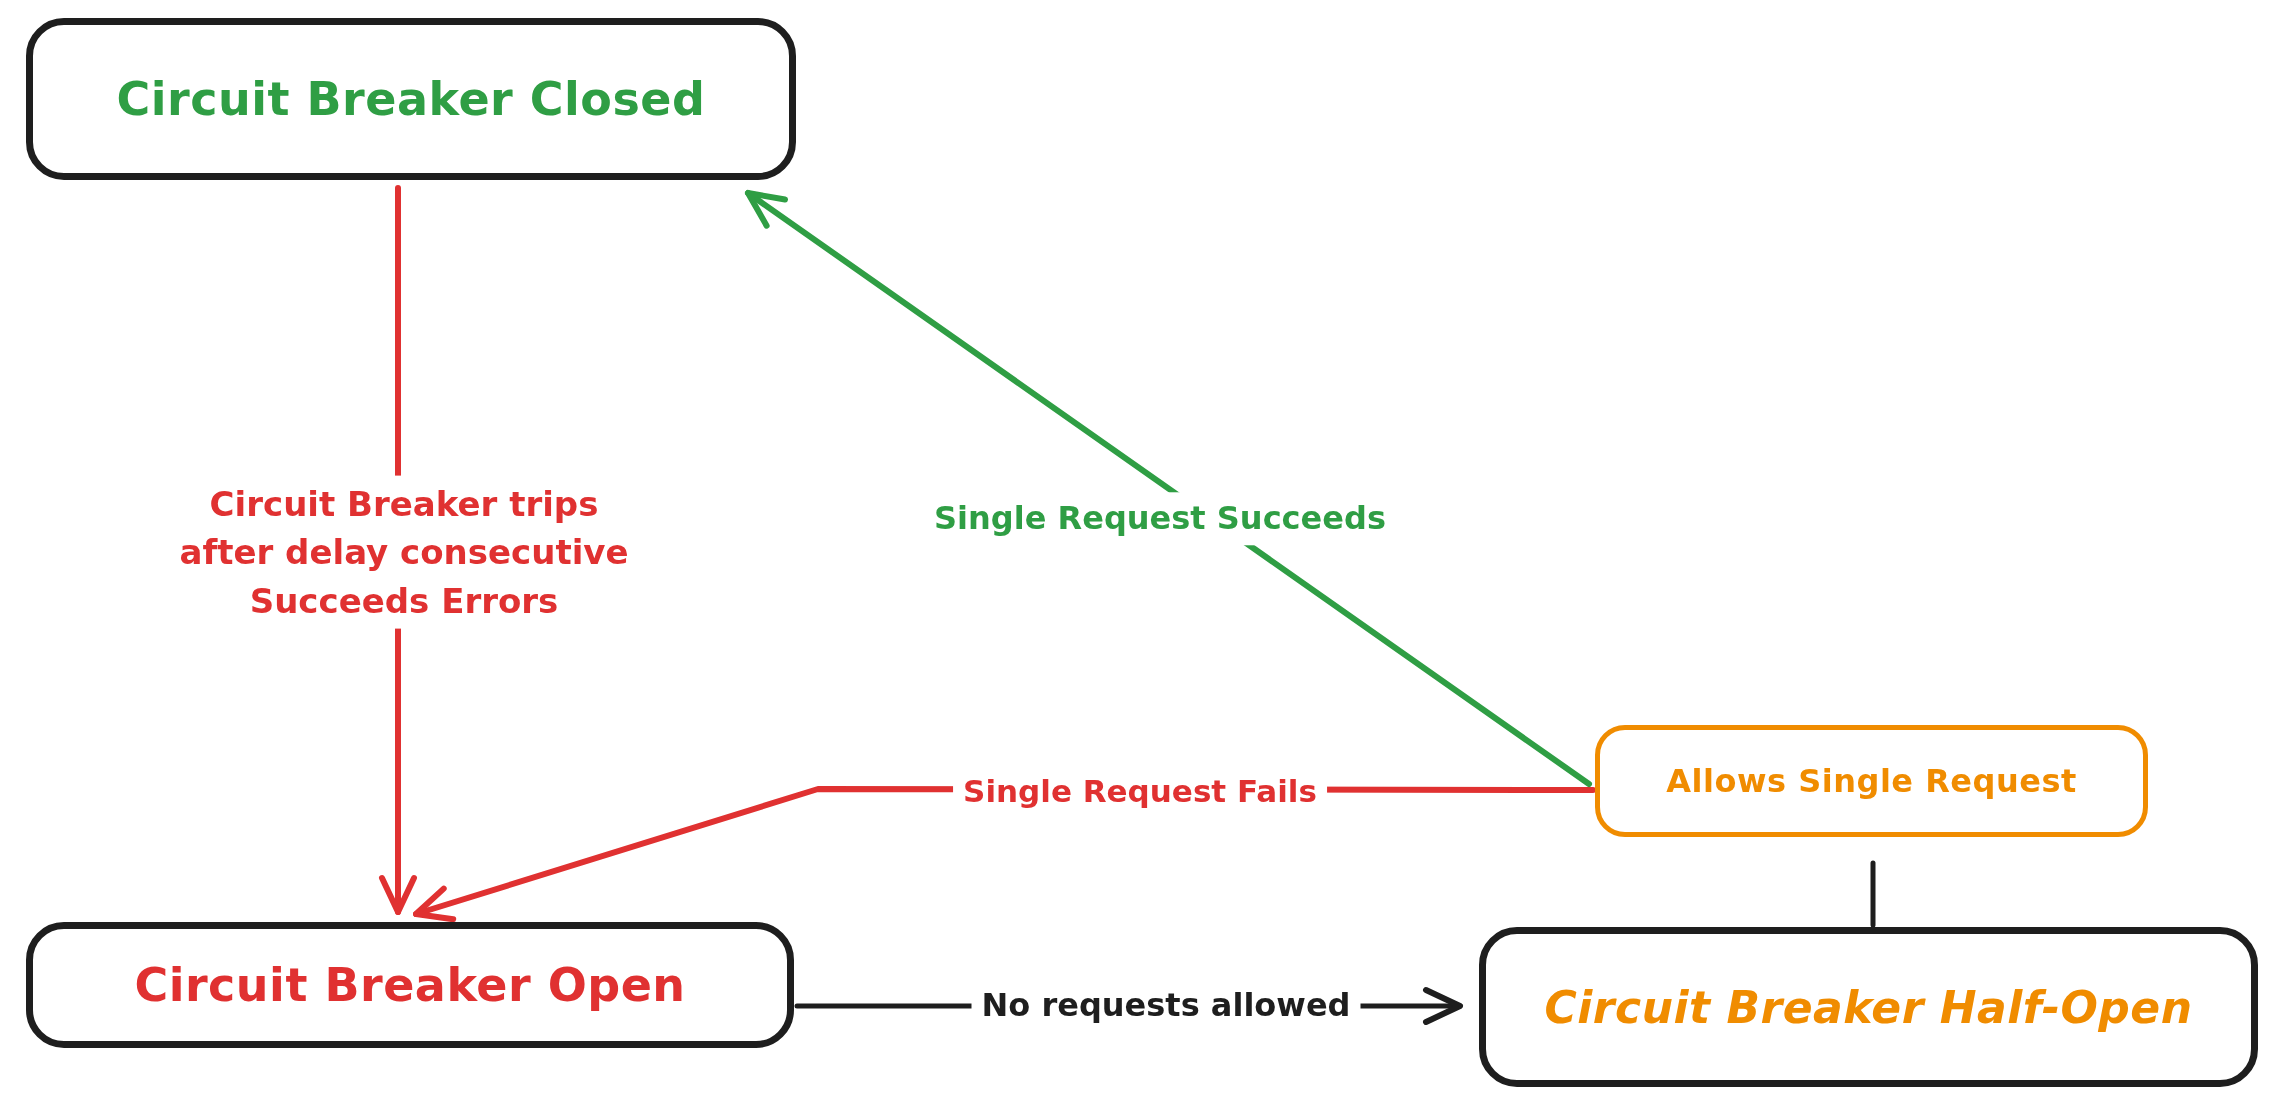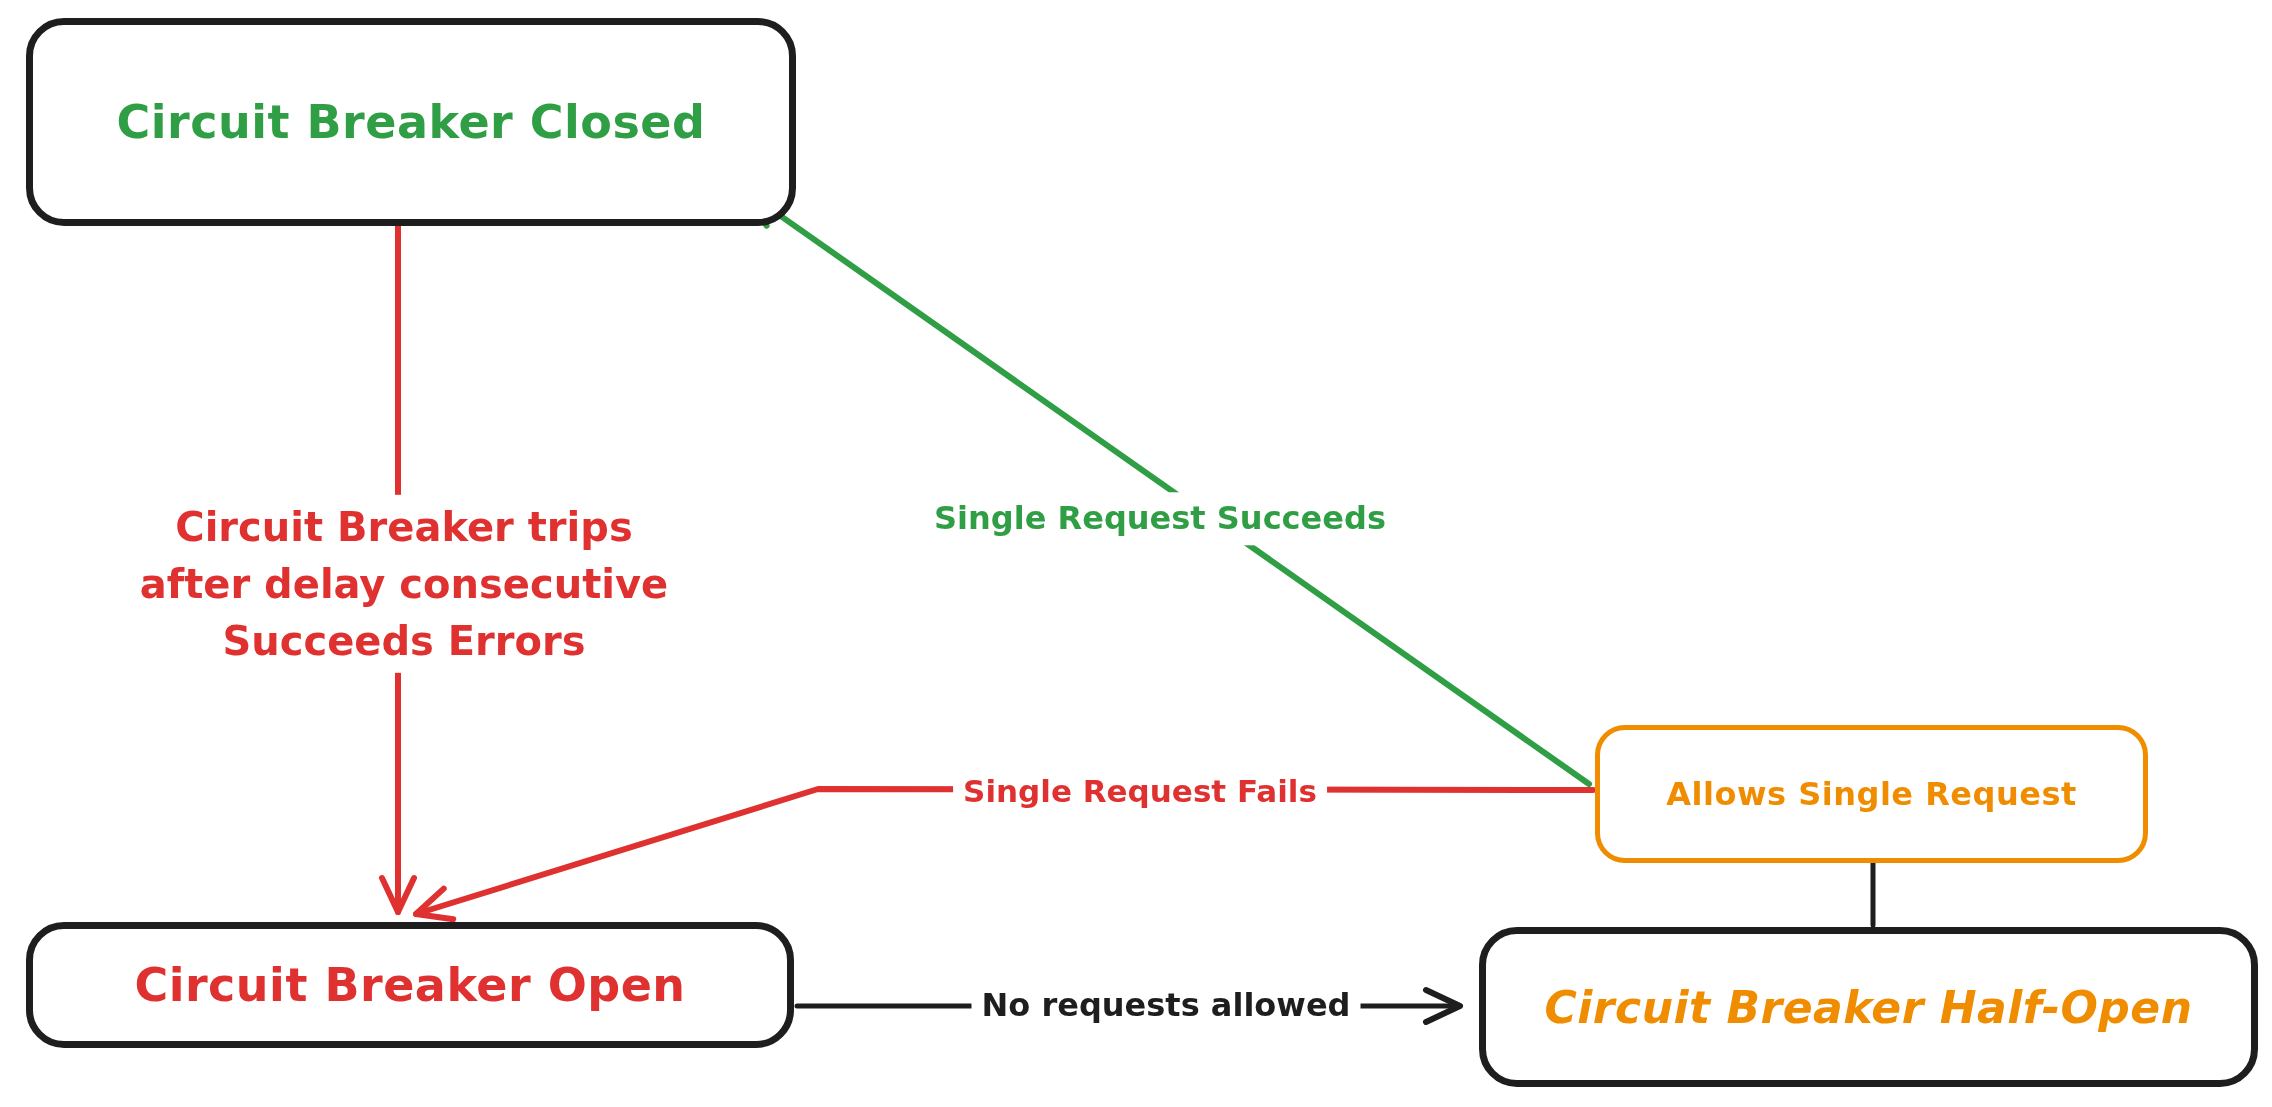--- a/index.html
+++ b/index.html
@@ -35,42 +35,42 @@
     position: absolute;
     display: flex; align-items: center; justify-content: center;
     background: #ffffff;
     border: 7px solid var(--c-black, #1e1e1e);
     border-radius: 38px;
     text-align: center;
     white-space: nowrap;
     font-weight: bold;
     letter-spacing: 0.5px;
   }
-  .node-closed    { left: 26px;   top: 18px;  width: 770px; height: 208px; font-size: 46px; color: var(--c-green, #2f9e44); }
+  .node-closed    { left: 26px;   top: 18px;  width: 770px; height: 162px; font-size: 46px; color: var(--c-green, #2f9e44); }
   .node-open      { left: 26px;   top: 922px; width: 768px; height: 126px; font-size: 46px; color: var(--c-red, #e03131); }
   .node-half-open { left: 1479px; top: 927px; width: 779px; height: 160px; font-size: 44px; color: var(--c-orange, #f08c00); font-style: italic; }
   .node-allows {
-    left: 1595px; top: 725px; width: 553px; height: 138px;
+    left: 1595px; top: 725px; width: 553px; height: 112px;
     font-size: 32px;
     color: var(--c-orange, #f08c00);
     border: 5px solid var(--c-orange, #f08c00);
     border-radius: 30px;
   }
 
   .edge-label {
     position: absolute;
     transform: translate(-50%, -50%);
     background: var(--c-background, #fff);
     padding: 4px 10px;
     text-align: center;
     font-weight: bold;
     white-space: nowrap;
     line-height: 1.42;
   }
-  .label-trip    { left: 404px;  top: 584px;  font-size: 40px; color: var(--c-red, #e03131); }
+  .label-trip    { left: 404px;  top: 552px;  font-size: 34px; color: var(--c-red, #e03131); }
   .label-succeed { left: 1160px; top: 487px;  font-size: 32px; color: var(--c-green, #2f9e44); margin-top: 32px; }
   .label-fail    { left: 1140px; top: 791px;  font-size: 31px; color: var(--c-red, #e03131); }
   .label-delay   { left: 1166px; top: 1006px; font-size: 32px; color: var(--c-black, #1e1e1e); }
 </style>
 </head>
 <body>
 
 <div class="canvas">
 
   <svg class="edges" viewBox="0 0 2272 1107" xmlns="http://www.w3.org/2000/svg">

